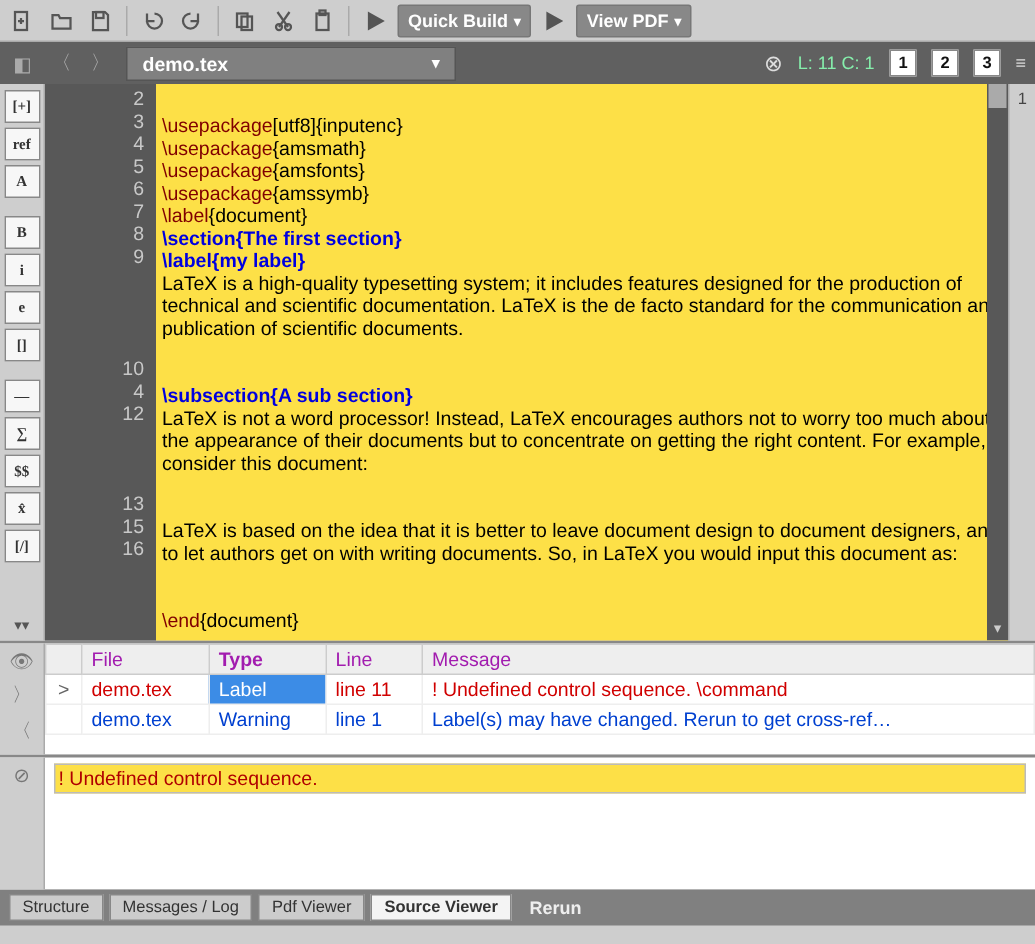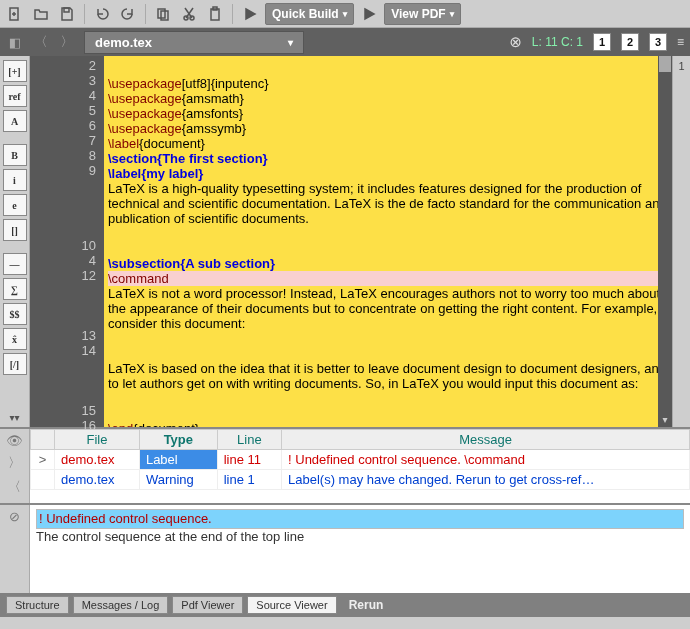--- a/index.html
+++ b/index.html
@@ -42,35 +42,35 @@
 .editor .scroll .thumb { position:absolute; top:0; left:1px; right:1px; height:16px; background:#aaa;}
 .editor .scroll .arr { position:absolute; left:0; right:0; text-align:center; color:#ccc; font-size:10px;}
 
 .rightstrip { width:18px; background:#cecece; border-left:1px solid #aaa; padding-top:4px; color:#444; text-align:center; font-size:11px;}
 
 .msgtool { width:30px; background:#cecece; border-right:1px solid #aaa; display:flex; flex-direction:column; align-items:center; padding-top:4px; gap:6px; color:#777; font-size:13px;}
 
 .msgpanel { display:flex; height:76px; background:#fff; border-top:2px solid #888;}
 .msg-table { flex:1; overflow:hidden; }
 .msg-table table { border-collapse:collapse; width:100%; font-size:13px;}
-.msg-table th { background:#eee; border:1px solid #ccc; padding:2px 6px; text-align:center; font-weight:normal; color:#0f766e;}
+.msg-table th { background:#eee; border:1px solid #ccc; padding:2px 6px; text-align:left; font-weight:normal; color:#a21caf;}
 .msg-table td { border:1px solid #eee; padding:2px 6px; }
 .sel { background:#3c8ce6; color:#fff;}
 .err-txt { color:#d00000;}
 .warn-txt { color:#0040d0;}
 .msg-table th.bold { font-weight:bold; }
 .caret-cell { width:24px; text-align:center; color:#666;}
 
 .logpanel { display:flex; height:90px; background:#fff; border-top:2px solid #888;}
 .logtext { flex:1; font-size:13px; padding:4px 6px; color:#333; line-height:16px; overflow:hidden;}
-.logtext .hl { background:#7dd3fc; display:block; color:#b00000; border:1px solid #bbb; padding:1px 2px;}
+.logtext .hl { background:#fde047; display:block; color:#b00000; border:1px solid #bbb; padding:1px 2px;}
 
 .statusbar { height:24px; background:#808080; display:flex; align-items:center; padding:0 6px; gap:4px; color:#eee; font-size:12px;}
 .stab { background:#ccc; color:#333; border:1px solid #888; padding:2px 8px; font-size:11px;}
-.stab.active { background:#f4f4f4; font-weight:normal;}
+.stab.active { background:#f4f4f4; font-weight:bold;}
 .status-txt { margin-left:8px; font-weight:bold;}
 </style>
 </head>
 <body>
 
 <div class="toolbar">
   <div class="tbtn">
       <svg viewBox="0 0 16 16">
         <rect x="3" y="2" width="8" height="12"></rect>
         <line x1="7" y1="6" x2="7" y2="10"></line>
@@ -186,36 +186,34 @@
     <div>4</div>
     <div>5</div>
     <div>6</div>
     <div>7</div>
     <div>8</div>
     <div class="multi">9</div>
     <div>10</div>
     <div>4</div>
     <div class="multi2">12</div>
     <div>13</div>
-    <div class="multi2">14</div>
     <div>15</div>
     <div>16</div>
   </div>
 
   <div class="editor">
     <div class="ln"><span class="cmd-bs">\usepackage</span><span class="plain">[utf8]{inputenc}</span></div>
     <div class="ln"><span class="cmd-bs">\usepackage</span><span class="plain">{amsmath}</span></div>
     <div class="ln"><span class="cmd-bs">\usepackage</span><span class="plain">{amsfonts}</span></div>
     <div class="ln"><span class="cmd-bs">\usepackage</span><span class="plain">{amssymb}</span></div>
     <div class="ln"><span class="cmd-bs">\label</span><span class="plain">{document}</span></div>
     <div class="ln"><span class="cmd-kw">\section{The first section}</span></div>
     <div class="ln"><span class="cmd-kw">\label{my label}</span></div>
     <div class="wrap">LaTeX is a high-quality typesetting system; it includes features designed for the production of technical and scientific documentation. LaTeX is the de facto standard for the communication and publication of scientific documents.</div>
     <div class="ln"><span class="cmd-kw">\subsection{A sub section}</span></div>
-    <div class="ln err-line"><span class="cmd-bs">\command</span></div>
     <div class="wrap2">LaTeX is not a word processor! Instead, LaTeX encourages authors not to worry too much about the appearance of their documents but to concentrate on getting the right content. For example, consider this document:</div>
     <div class="ln"></div>
     <div class="wrap2">LaTeX is based on the idea that it is better to leave document design to document designers, and to let authors get on with writing documents. So, in LaTeX you would input this document as:</div>
     <div class="ln"><span class="cmd-bs">\end</span><span class="plain">{document}</span></div>
     <div class="ln"></div>
     <div class="scroll">
       <div class="arr" style="top:0">▴</div>
       <div class="thumb"></div>
       <div class="arr" style="bottom:0">▾</div>
     </div>
@@ -260,21 +258,20 @@
       </table>
   </div>
 </div>
 
 <div class="logpanel">
   <div class="msgtool">
     <span>⊘</span>
   </div>
   <div class="logtext">
     <span class="hl">! Undefined control sequence.</span>
-    <div>The control sequence at the end of the top line</div>
   </div>
 </div>
 
 <div class="statusbar">
   <div class="stab">Structure</div>
   <div class="stab">Messages / Log</div>
   <div class="stab">Pdf Viewer</div>
   <div class="stab active">Source Viewer</div>
   <div class="status-txt">Rerun</div>
 </div>

